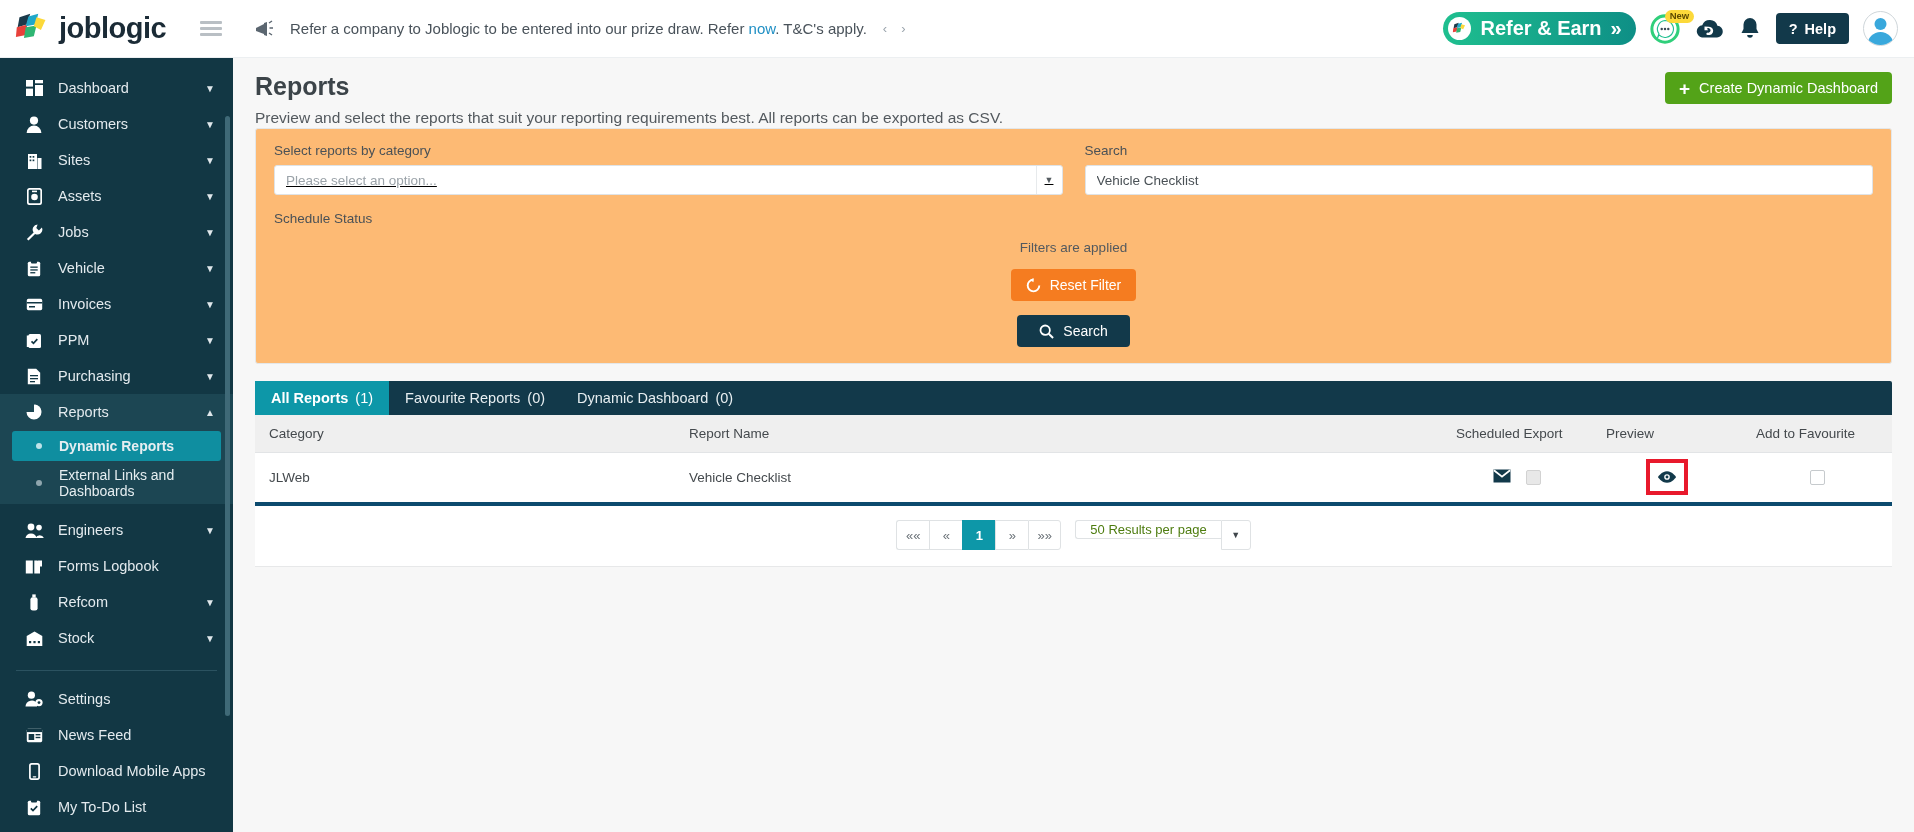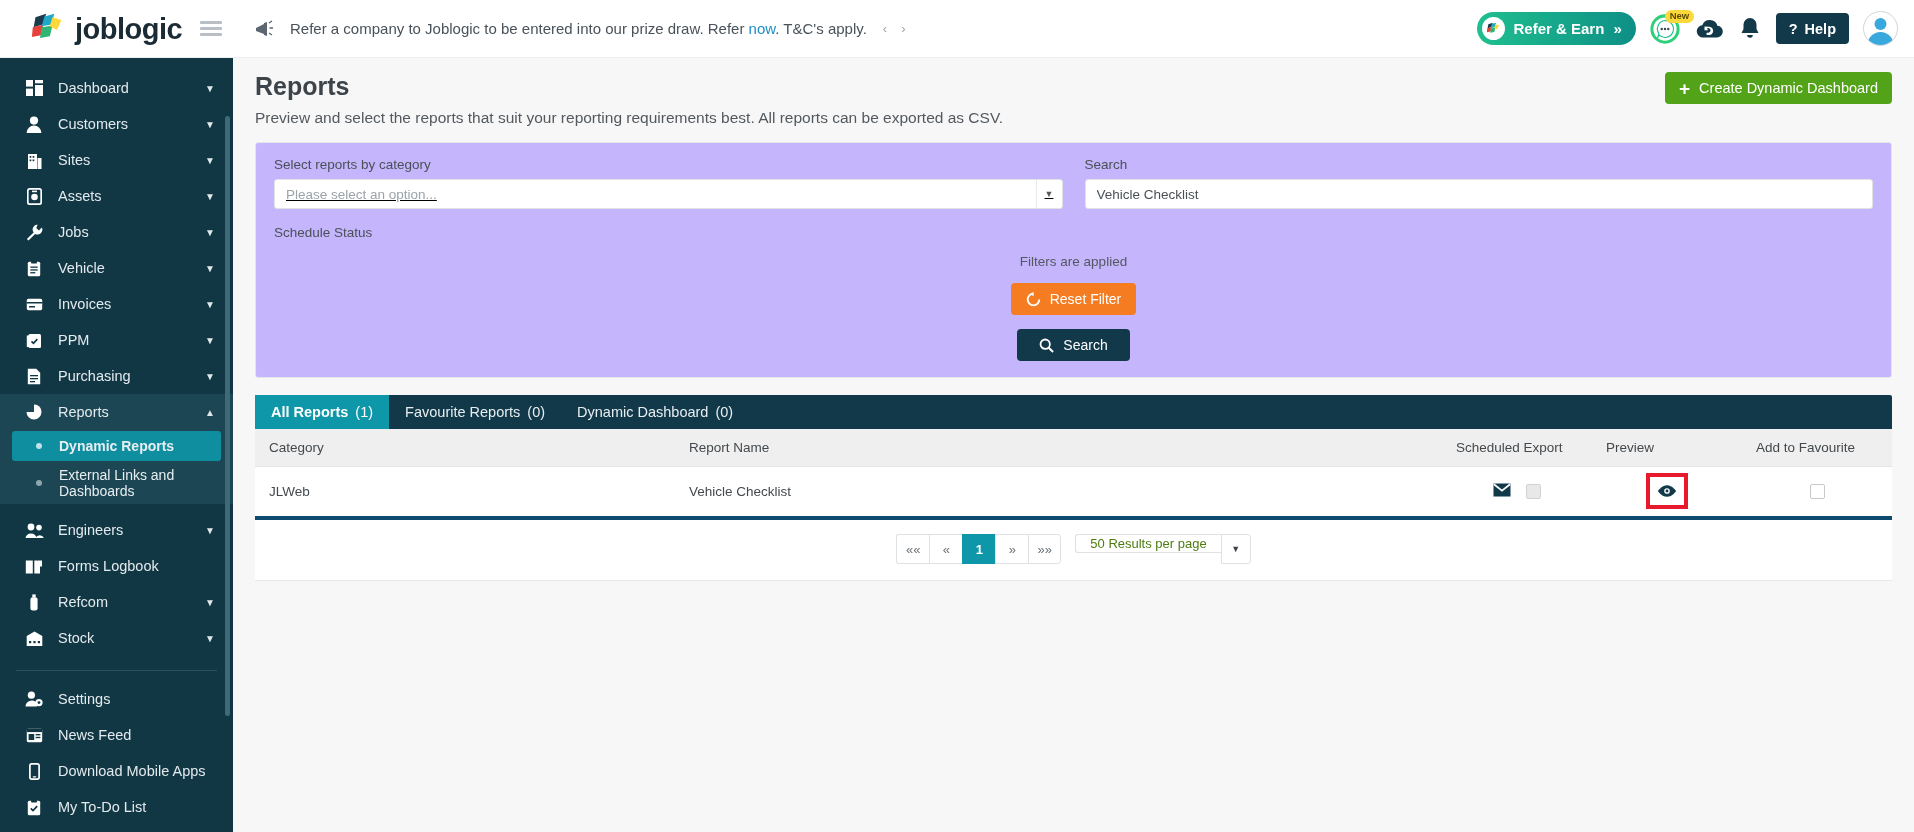--- a/index.html
+++ b/index.html
@@ -11,21 +11,21 @@
   }
 
   
   .topbar {
     position: absolute; top: 0; left: 0; width: 1914px; height: 58px;
     background: #ffffff;
     display: flex; align-items: center;
     border-bottom: 1px solid #eceff1;
     z-index: 30;
   }
-  .brand { width: 196px; display: flex; align-items: flex-end; padding-left: 30px; }
+  .brand { width: 196px; display: flex; align-items: center; padding-left: 14px; }
   .brand-logo { width: 36px; height: 34px; flex: none; }
   .brand-text {
     font-size: 29px; font-weight: bold; color: #1b2b36;
     letter-spacing: -0.5px; margin-left: 9px;
   }
   .hamburger { width: 22px; margin-left: 4px; cursor: pointer; }
   .hamburger span {
     display: block; height: 3px; background: #b9bfc4;
     border-radius: 1px; margin: 3px 0;
   }
@@ -39,21 +39,21 @@
   }
   .banner-arrows span { cursor: pointer; }
 
   .topbar-right {
     margin-left: auto; display: flex; align-items: center;
     gap: 14px; padding-right: 16px;
   }
   .refer-btn {
     height: 33px; border-radius: 17px; padding: 0 14px 0 5px;
     background: linear-gradient(90deg,#1fbf8f 0%, #0e8f86 100%);
-    color: #fff; font-size: 15px; font-weight: bold;
+    color: #fff; font-size: 20px; font-weight: bold;
     display: flex; align-items: center; gap: 9px; cursor: pointer;
     border: none; white-space: nowrap;
   }
   .refer-badge {
     width: 23px; height: 23px; border-radius: 50%; background: #fff;
     display: flex; align-items: center; justify-content: center; flex: none;
   }
   .icon-btn { cursor: pointer; display: flex; align-items: center; position: relative; }
   .new-badge {
     position: absolute; top: -4px; left: 15px;
@@ -122,21 +122,21 @@
   .create-btn {
     position: absolute; top: 14px; right: 22px;
     background: #53a318; color: #fff; border: none;
     height: 32px; border-radius: 4px; padding: 0 14px;
     font-size: 14.5px; display: flex; align-items: center; gap: 9px;
     cursor: pointer; font-weight: normal;
   }
   .create-btn .plus { font-size: 19px; font-weight: bold; line-height: 1; }
 
   .filter-card {
-    margin: 15px 22px 0 22px; background: #c4b5fd;
+    margin: 1px 22px 0 22px; background: #fdba74;
     border: 1px solid #e4e7e9; border-radius: 3px;
     padding: 14px 18px 16px 18px; position: relative;
   }
   .filter-row { display: flex; gap: 22px; }
   .f-col-left { flex: 1; }
   .f-col-right { flex: 1; }
   .f-label { font-size: 13.5px; color: #4a5156; margin-bottom: 7px; }
   .select-wrap {
     height: 30px; border: 1px solid #dfe3e6; border-radius: 3px;
     display: flex; align-items: center; background: #fff; cursor: pointer; text-decoration: underline;

